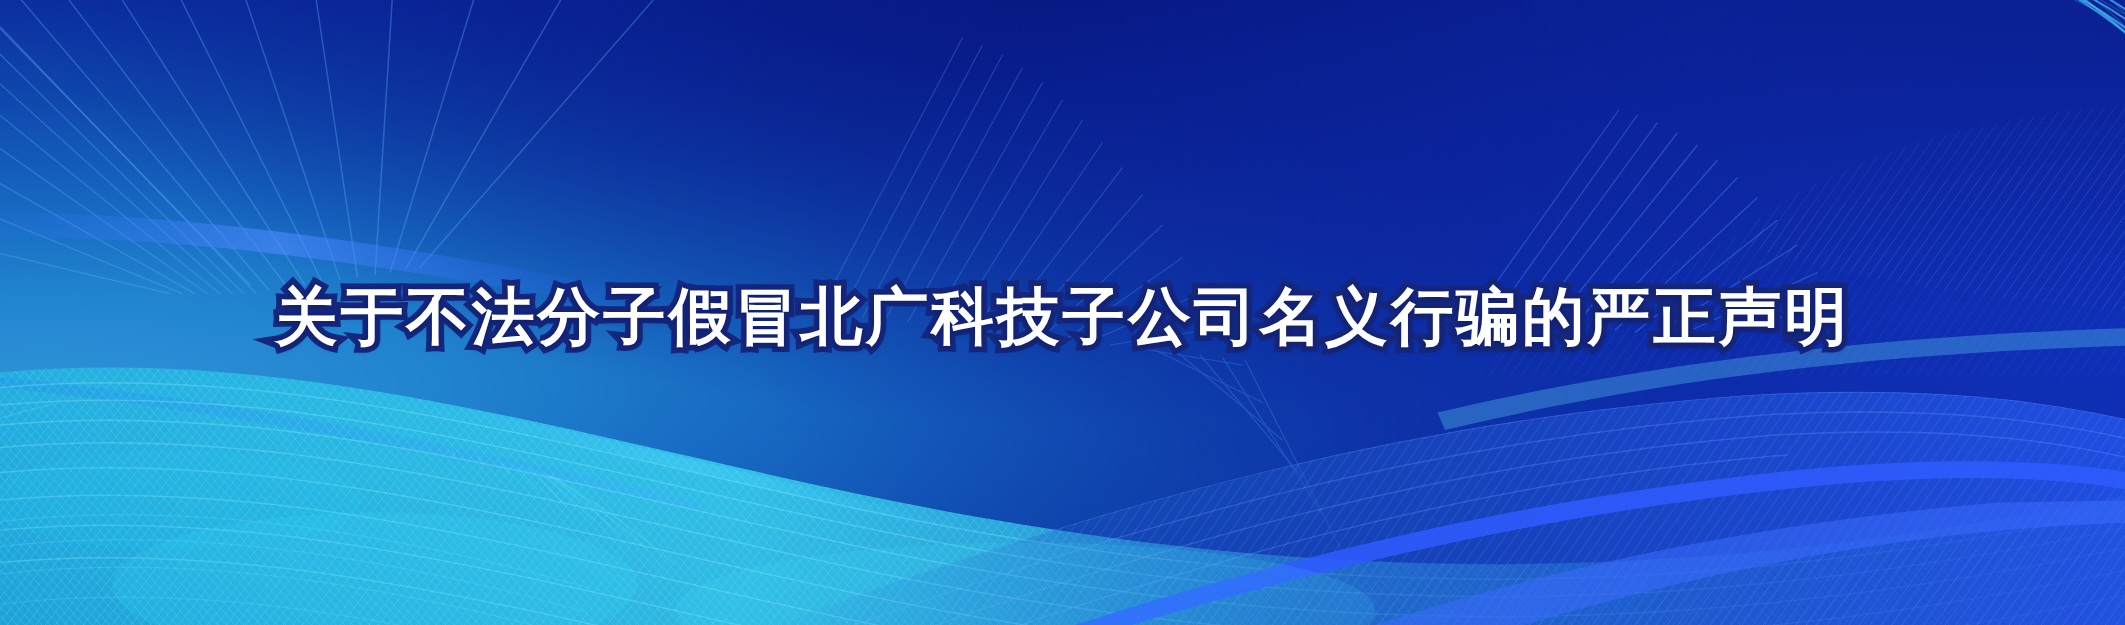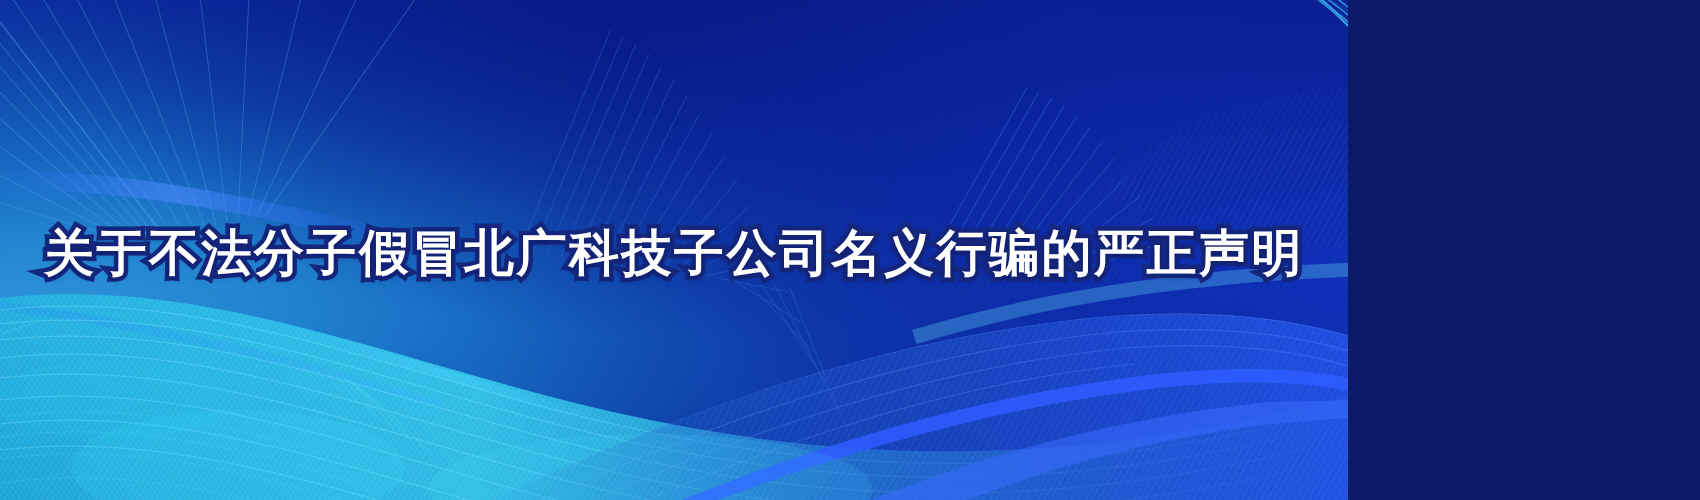--- a/index.html
+++ b/index.html
@@ -6,21 +6,21 @@
     margin: 0;
     padding: 0;
     background: #0a1a66;
   }
   body {
     font-family: "Liberation Sans", sans-serif;
   }
 
   .banner {
     position: relative;
-    width: 1348px;
+    width: 1700px;
     height: 500px;
     overflow: hidden;
     background: #0b2296;
   }
 
   .layer {
     position: absolute;
     inset: 0;
     width: 100%;
     height: 100%;

